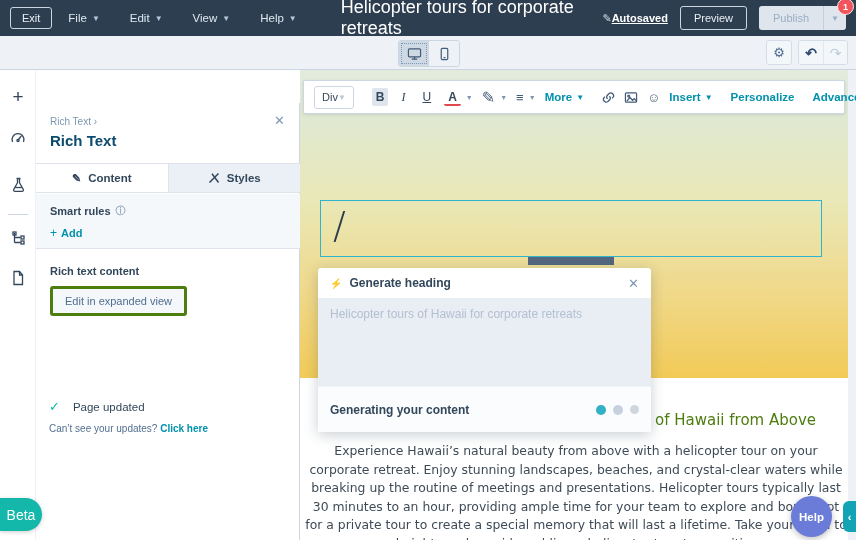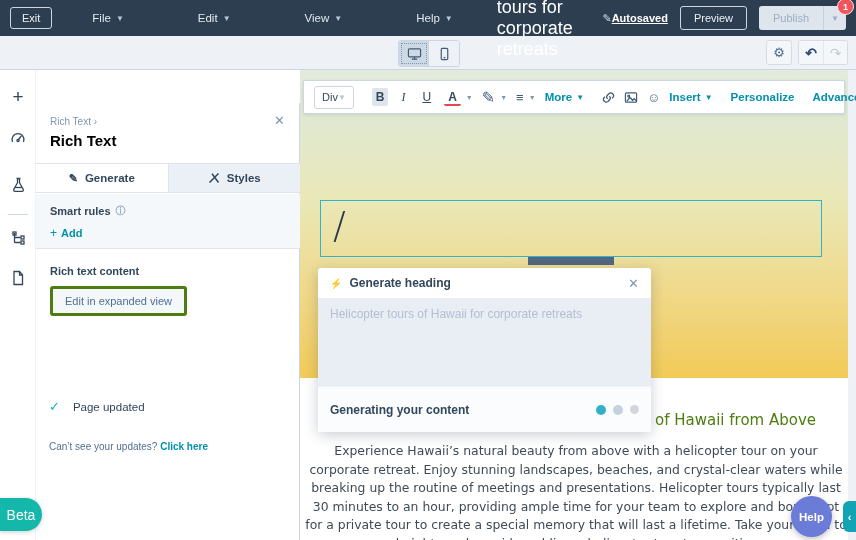--- a/index.html
+++ b/index.html
@@ -14,21 +14,21 @@
   
   .topbar {
     position:absolute; left:0; top:0; width:856px; height:36px;
     background:#2d3e50; display:flex; align-items:center; padding:0 10px;
     z-index:40;
   }
   .exit-btn {
     border:1px solid #cbd6e2; border-radius:3px; color:#eaf0f6;
     font-size:11px; padding:4px 11px; background:transparent; cursor:pointer;
   }
-  .menu-row { display:flex; margin-left:40px;gap:44px; }
+  .menu-row { display:flex; margin-left:16px; }
   .menu-item { color:#dfe8f0; font-size:11.5px; margin-right:30px; display:flex; align-items:center; gap:5px; cursor:pointer; }
   .caret { font-size:8px; color:#b8c6d6; }
   .page-title-wrap { display:flex; align-items:center; gap:7px; margin-left:14px; }
   .page-title { color:#ffffff; font-size:18px; }
   .pencil-sm { color:#cbd6e2; font-size:11px; }
   .topbar-right { margin-left:auto; display:flex; align-items:center; gap:12px; }
   .autosaved { color:#ffffff; font-size:11px; font-weight:bold; text-decoration:underline; cursor:pointer; }
   .preview-btn {
     border:1px solid #cbd6e2; border-radius:3px; color:#eaf0f6;
     font-size:11px; padding:5px 13px; background:transparent; cursor:pointer;
@@ -73,41 +73,41 @@
   .rail-plus { font-size:19px; font-weight:300; color:#33475b; }
   .rail-divider { width:20px; height:1px; background:#cbd6e2; margin:6px auto; }
 
   
   .panel {
     position:absolute; left:36px; top:70px; width:264px; height:470px;
     background:#ffffff; border-right:1px solid #cbd6e2; z-index:20;margin-top:33px;
   }
   .breadcrumb { position:absolute; left:14px; top:13px; font-size:10px; color:#7c98b6; cursor:pointer; }
   .panel-close { position:absolute; right:14px; top:10px; font-size:13px; color:#7c98b6; cursor:pointer; }
-  .panel-title { position:absolute; left:14px; top:29px; font-size:15px; font-weight:bold; color:#000000; }
+  .panel-title { position:absolute; left:14px; top:29px; font-size:15px; font-weight:bold; color:#0c4a6e; }
   .tabs { position:absolute; left:0; top:60px; width:264px; height:30px; display:flex; border-top:1px solid #dfe3eb; border-bottom:1px solid #dfe3eb; }
   .tab { flex:1; display:flex; align-items:center; justify-content:center; gap:7px; font-size:11.5px; font-weight:bold; color:#33475b; cursor:pointer; }
   .tab.active { background:#ffffff; }
   .tab.inactive { background:#eaf0f6; border-left:1px solid #dfe3eb; color:#33475b; }
   .tab .tab-icon { font-size:11px; color:#33475b; }
   .section-smart { position:absolute; left:0; top:91px; width:264px; height:55px; background:#f5f8fa; border-bottom:1px solid #dfe3eb; padding:10px 14px; }
   .smart-label { font-size:11px; font-weight:bold; color:#33475b; display:flex; align-items:center; gap:5px; }
   .info-glyph { color:#99acc2; font-size:10px; }
   .add-link { margin-top:8px; font-size:11px; font-weight:bold; color:#0091ae; display:flex; align-items:center; gap:4px; cursor:pointer; }
   .add-plus { font-size:12px; font-weight:normal; }
   .section-content { position:absolute; left:0; top:146px; width:264px; padding:16px 14px; }
   .content-label { font-size:11px; font-weight:bold; color:#33475b; }
   .expand-btn {
     margin-top:9px; font-size:11px; color:#506e91; background:#f5f8fa;
     border:3px solid #4d7c0f; border-radius:3px; padding:6px 12px; cursor:pointer;
   }
   .status-row { position:absolute; left:13px; top:296px; display:flex; align-items:center; gap:13px; }
   .check-glyph { color:#00bda5; font-size:13px; }
   .status-text { font-size:11.5px; color:#33475b; }
-  .hint-row { position:absolute; left:13px; top:338px; font-size:10px; color:#516f90; }
+  .hint-row { position:absolute; left:13px; top:320px; font-size:10px; color:#516f90; }
   .hint-link { color:#0091ae; font-weight:bold; cursor:pointer; }
 
   
   .canvas { position:absolute; left:300px; top:70px; width:556px; height:470px; background:#edf0f3; overflow:hidden; }
   .canvas-gradient {
     position:absolute; left:0; top:0; width:548px; height:308px;
     background:linear-gradient(180deg, #e3ebdd 0%, #dfe8d2 14%, #e9e8b8 42%, #f0d98a 72%, #f2ca57 100%);
   }
   .canvas-white { position:absolute; left:0; top:308px; width:548px; height:162px; background:#ffffff; }
   .scroll-strip { position:absolute; right:0; top:0; width:8px; height:470px; background:#eef1f5; }
@@ -310,21 +310,21 @@
 </div>
 
 <div class="panel">
   <div class="breadcrumb">Rich Text ›</div>
   <div class="panel-close">✕</div>
   <div class="panel-title">Rich Text</div>
 
   <div class="tabs">
     <div class="tab active">
       <span class="tab-icon">✎</span>
-      <span>Generate</span>
+      <span>Content</span>
     </div>
     <div class="tab inactive">
       <span class="tab-icon">
         <svg width="12" height="12" viewBox="0 0 12 12" fill="none" stroke="currentColor" stroke-width="1.5">
           <path d="M1.5 10.5L10.5 1.5M4 1.8l6.5 8.7"></path>
         </svg>
       </span>
       <span>Styles</span>
     </div>
   </div>

